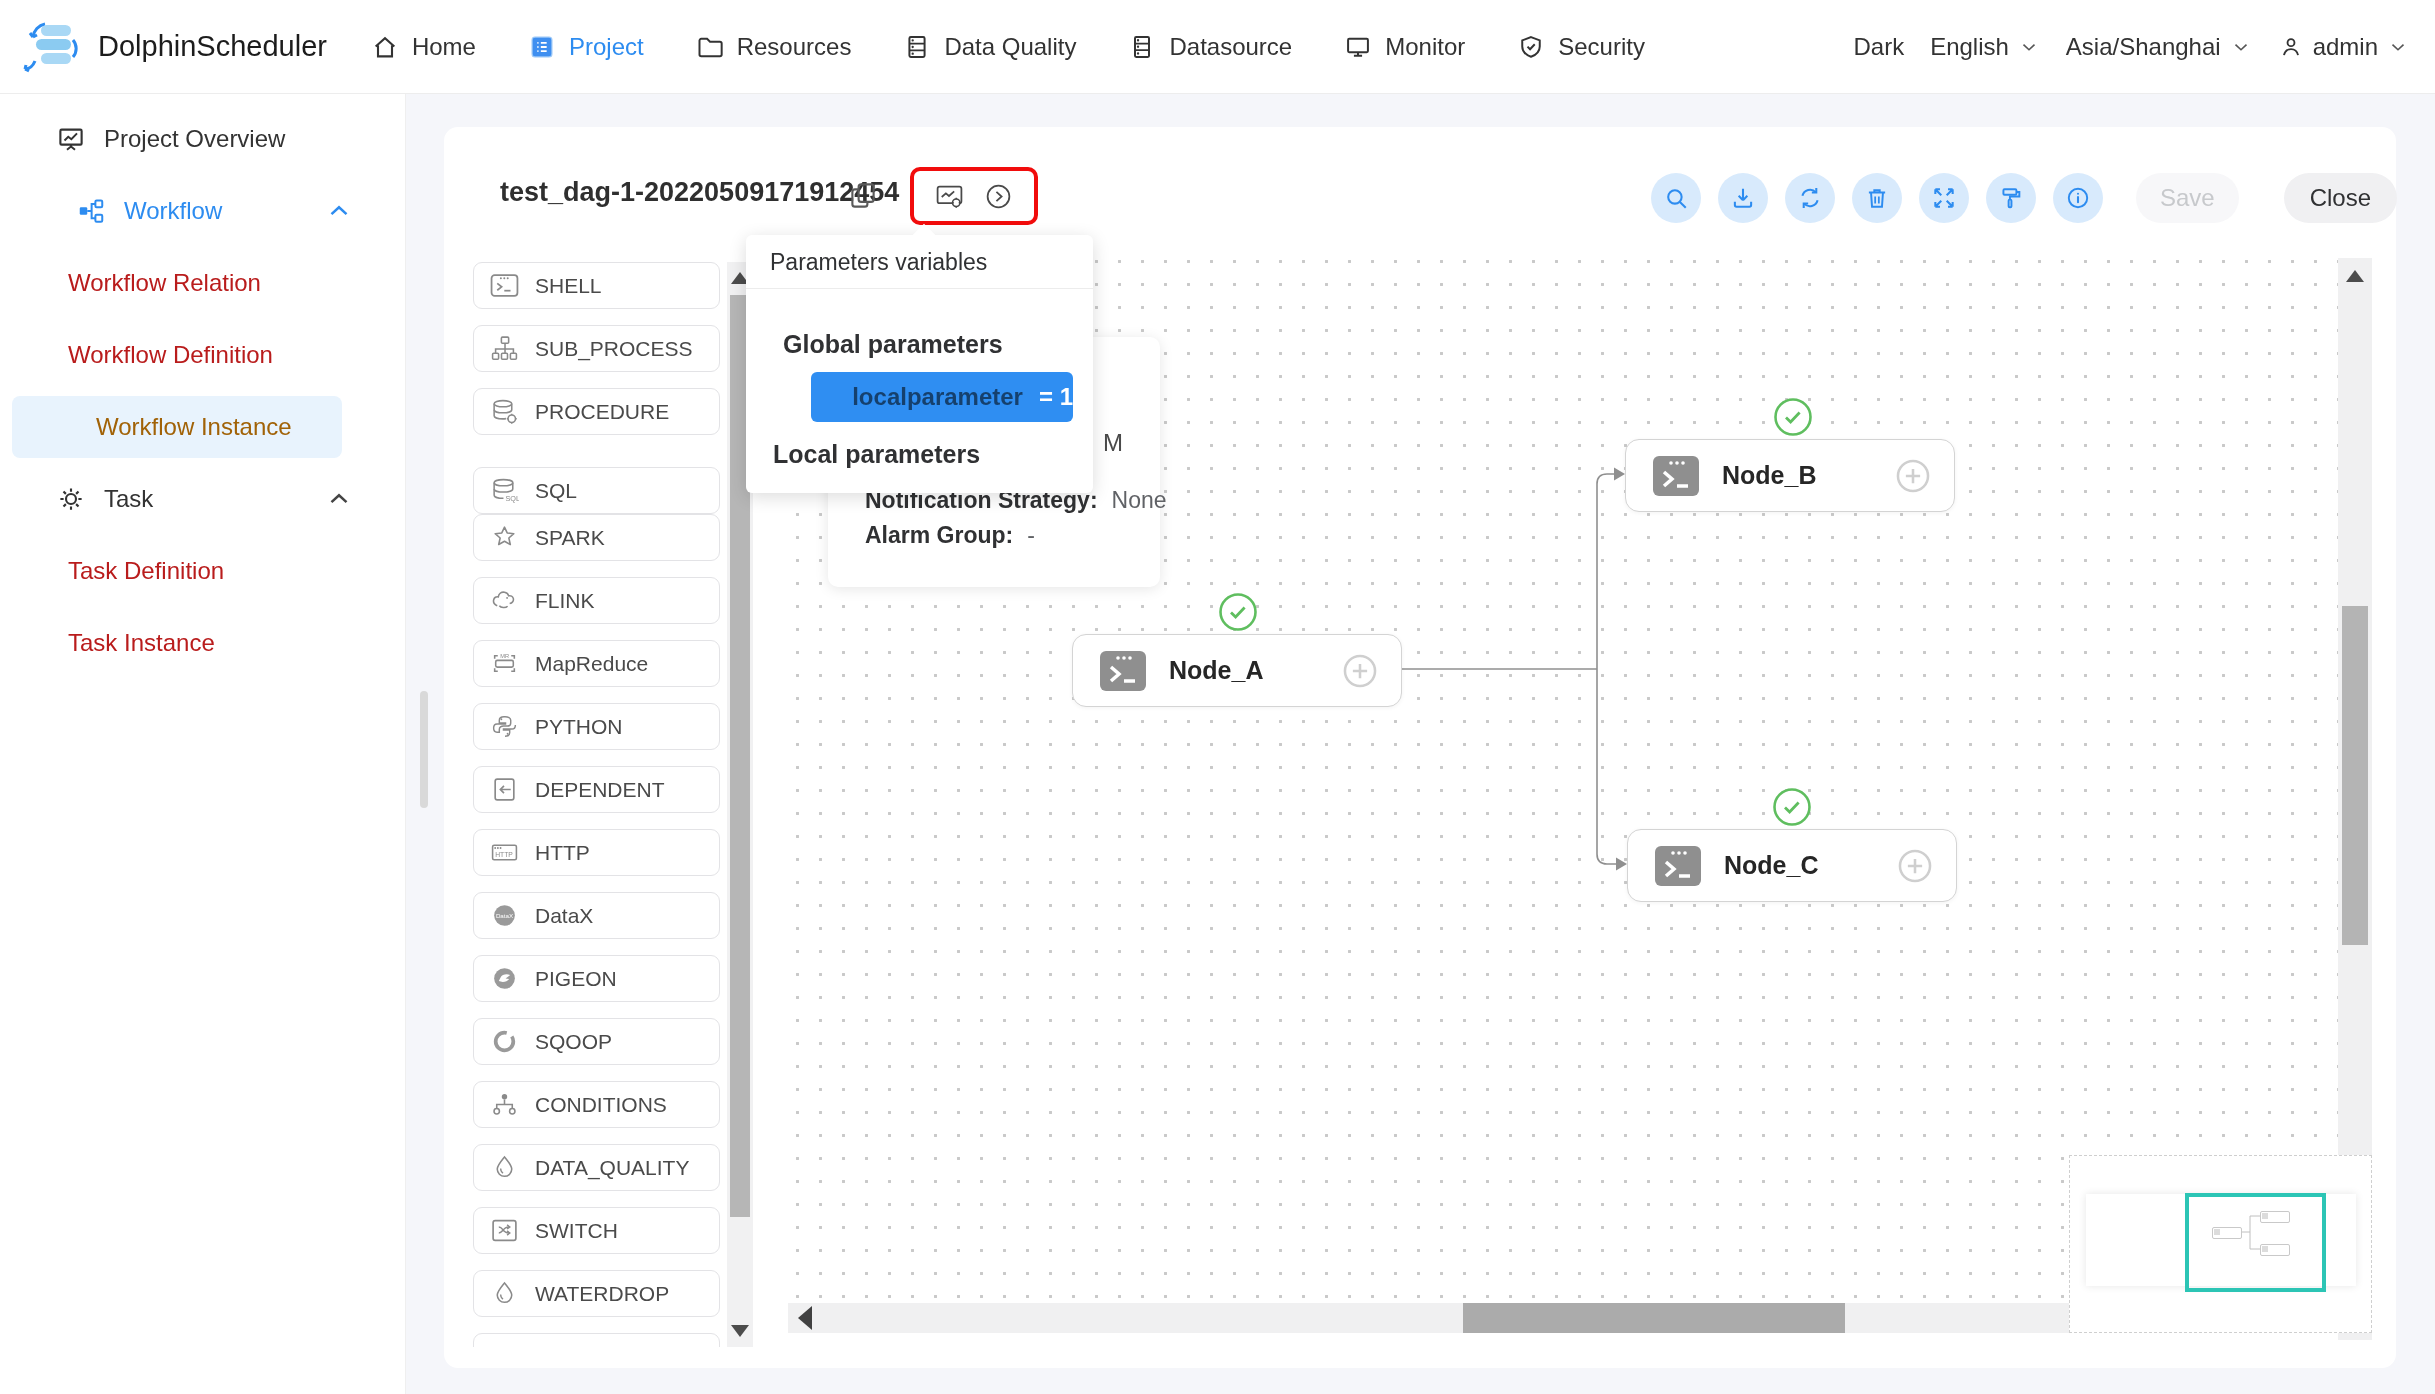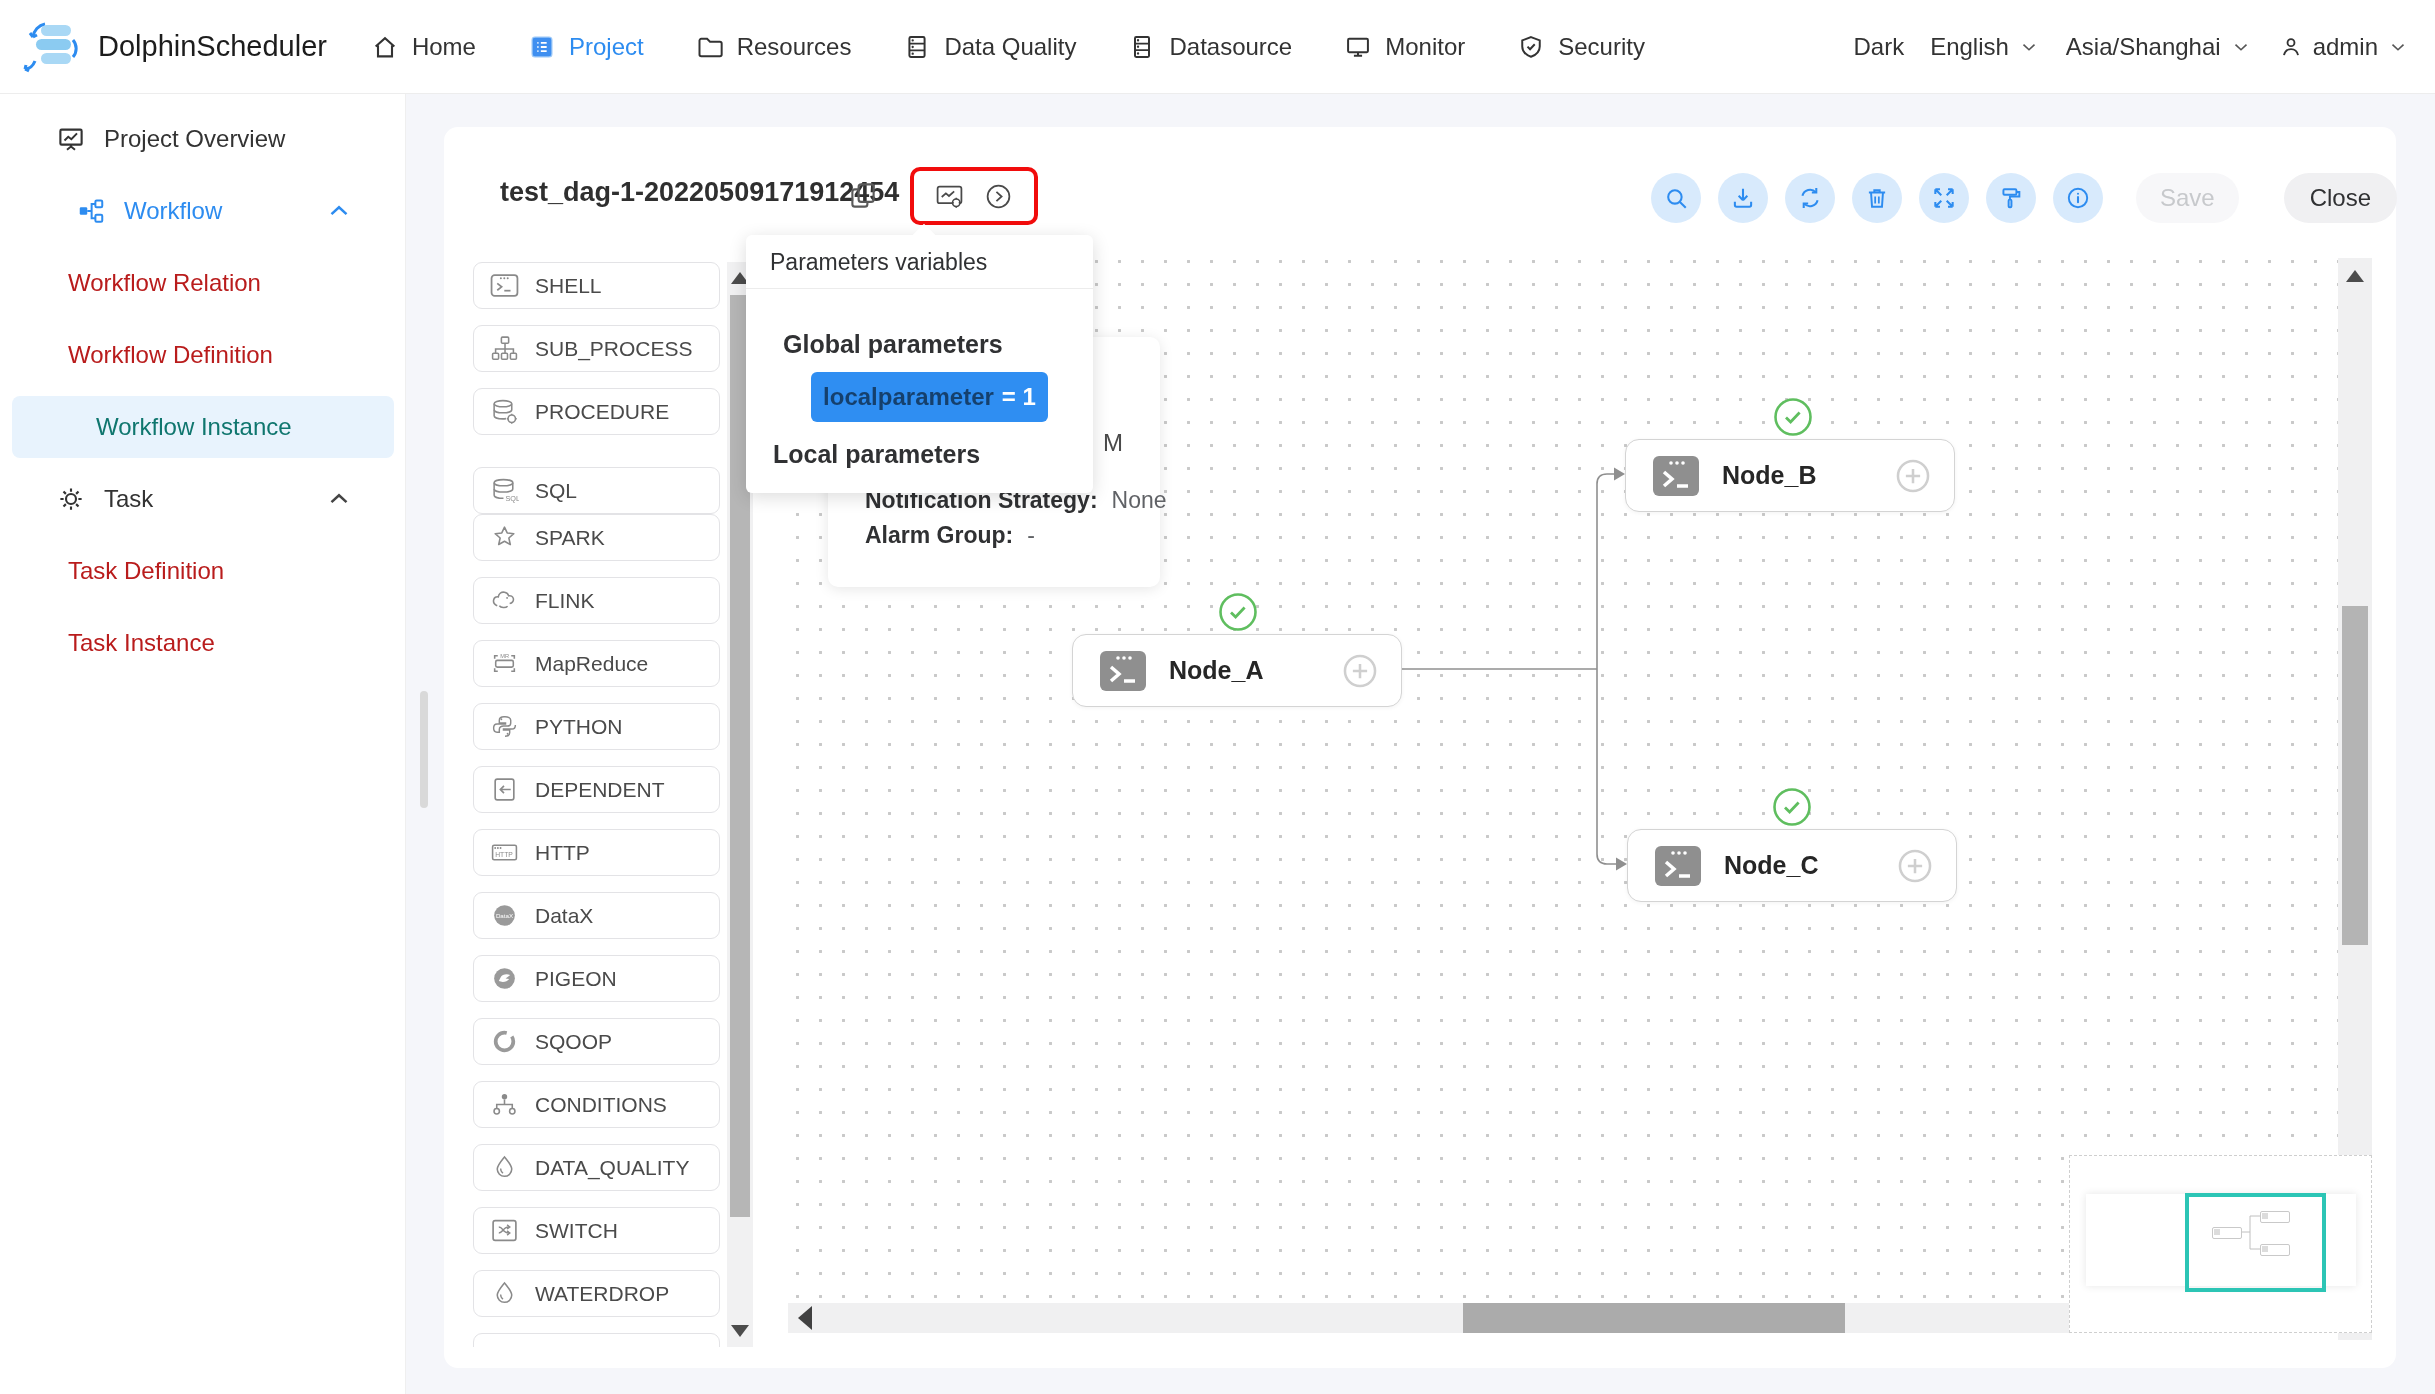--- a/index.html
+++ b/index.html
@@ -19,21 +19,21 @@
   .nav-right .chev svg{width:22px;height:22px;color:#555;}
   .nav-right .grp{display:flex;align-items:center;gap:9px;cursor:pointer;}
   
   .sidebar{position:absolute;top:94px;left:0;width:406px;bottom:0;background:#fff;border-right:1px solid #efefef;z-index:40;box-sizing:border-box;}
   .side-item{position:absolute;left:0;width:406px;display:flex;align-items:center;font-size:24px;color:#333;cursor:pointer;box-sizing:border-box;}
   .side-item .icon{margin-left:56px;margin-right:18px;color:#333;}
   .side-item .icon svg{width:30px;height:30px;}
   .side-item.lvl2{padding-left:68px;color:#b91c1c;}
   .side-item.hl{color:#2d8cf0;padding-left:20px;}
   .side-item.hl .icon{color:#2d8cf0;}
-  .side-item.selected{left:12px;width:382px;background:#e8f3fd;border-radius:8px;color:#0f766e;padding-left:84px;}
+  .side-item.selected{left:12px;width:330px;background:#e8f3fd;border-radius:8px;color:#a16207;padding-left:84px;}
   .side-item .chev{position:absolute;right:34px;color:#444;}
   .side-item.hl .chev{color:#2d8cf0;}
   .collapse-handle{position:absolute;left:420px;top:691px;width:8px;height:117px;background:#d9d9d9;border-radius:4px;z-index:41;cursor:col-resize;}
   
   #dag-card{position:absolute;left:444px;top:127px;width:1952px;height:1241px;background:#fff;border-radius:14px;z-index:10;}
   .dag-title{position:absolute;left:56px;top:50px;font-size:27px;font-weight:bold;color:#2f2f2f;z-index:16;}
   .copy-btn{position:absolute;left:404px;top:53px;color:#5a5a5a;cursor:pointer;z-index:16;}
   .copy-btn svg{width:30px;height:30px;}
   .red-box{position:absolute;left:466px;top:40px;width:120px;height:50px;border:4px solid #f10c0c;border-radius:10px;display:flex;align-items:center;justify-content:space-evenly;color:#4a4a4a;z-index:16;box-sizing:content-box;}
   .red-box .icon{cursor:pointer;}
@@ -72,21 +72,21 @@
   .h-scroll{position:absolute;left:344px;top:1176px;width:1281px;height:30px;background:#f0f0f1;z-index:8;}
   .tri-left{left:10px;top:3px;border-top:12px solid transparent;border-bottom:12px solid transparent;border-right:14px solid #414141;}
   .h-thumb{position:absolute;left:675px;top:0;width:382px;height:30px;background:#ababab;cursor:pointer;}
   
   .popup{position:absolute;left:302px;top:108px;width:347px;height:258px;background:#fff;border-radius:6px;box-shadow:0 4px 18px rgba(0,0,0,.14);z-index:30;}
   .popup-caret{position:absolute;left:170px;top:-8px;width:16px;height:16px;background:#fff;transform:rotate(45deg);}
   .popup-title{position:absolute;left:0;top:0;width:100%;height:54px;line-height:54px;padding-left:24px;font-size:23px;color:#303133;border-bottom:1px solid #ececec;box-sizing:border-box;}
   .popup-h{position:absolute;font-size:25px;font-weight:bold;color:#303133;}
   .popup-h.g{left:37px;top:95px;}
   .popup-h.l{left:27px;top:205px;}
-  .param-chip{position:absolute;left:65px;top:137px;width:237px;height:50px;background:#2f8ef2;border-radius:6px;display:flex;align-items:center;justify-content:center;gap:8px;font-size:24px;font-weight:bold;}
+  .param-chip{position:absolute;left:65px;top:137px;width:262px;height:50px;background:#2f8ef2;border-radius:6px;display:flex;align-items:center;justify-content:flex-end;gap:16px;font-size:24px;font-weight:bold;}
   .param-chip .k{color:rgba(0,0,0,.55);}
   .param-chip .v{color:#fff;}
   .node-tip{position:absolute;left:384px;top:210px;width:332px;height:250px;background:#fff;border-radius:10px;box-shadow:0 2px 14px rgba(0,0,0,.10);z-index:20;}
   .tip-frag{position:absolute;right:37px;top:92px;font-size:24px;color:#4a4a4a;}
   .tip-row{position:absolute;left:37px;font-size:23px;white-space:nowrap;}
   .tip-row b{color:#303133;}
   .tip-row span{color:#606266;margin-left:14px;}
   
   .minimap{position:absolute;left:1625px;top:1028px;width:303px;height:178px;background:#fff;border:1px dashed #cfcfcf;z-index:26;box-sizing:border-box;}
   .mini-sheet{position:absolute;left:16px;top:38px;width:270px;height:92px;background:#fff;box-shadow:0 0 8px rgba(0,0,0,.10);}

